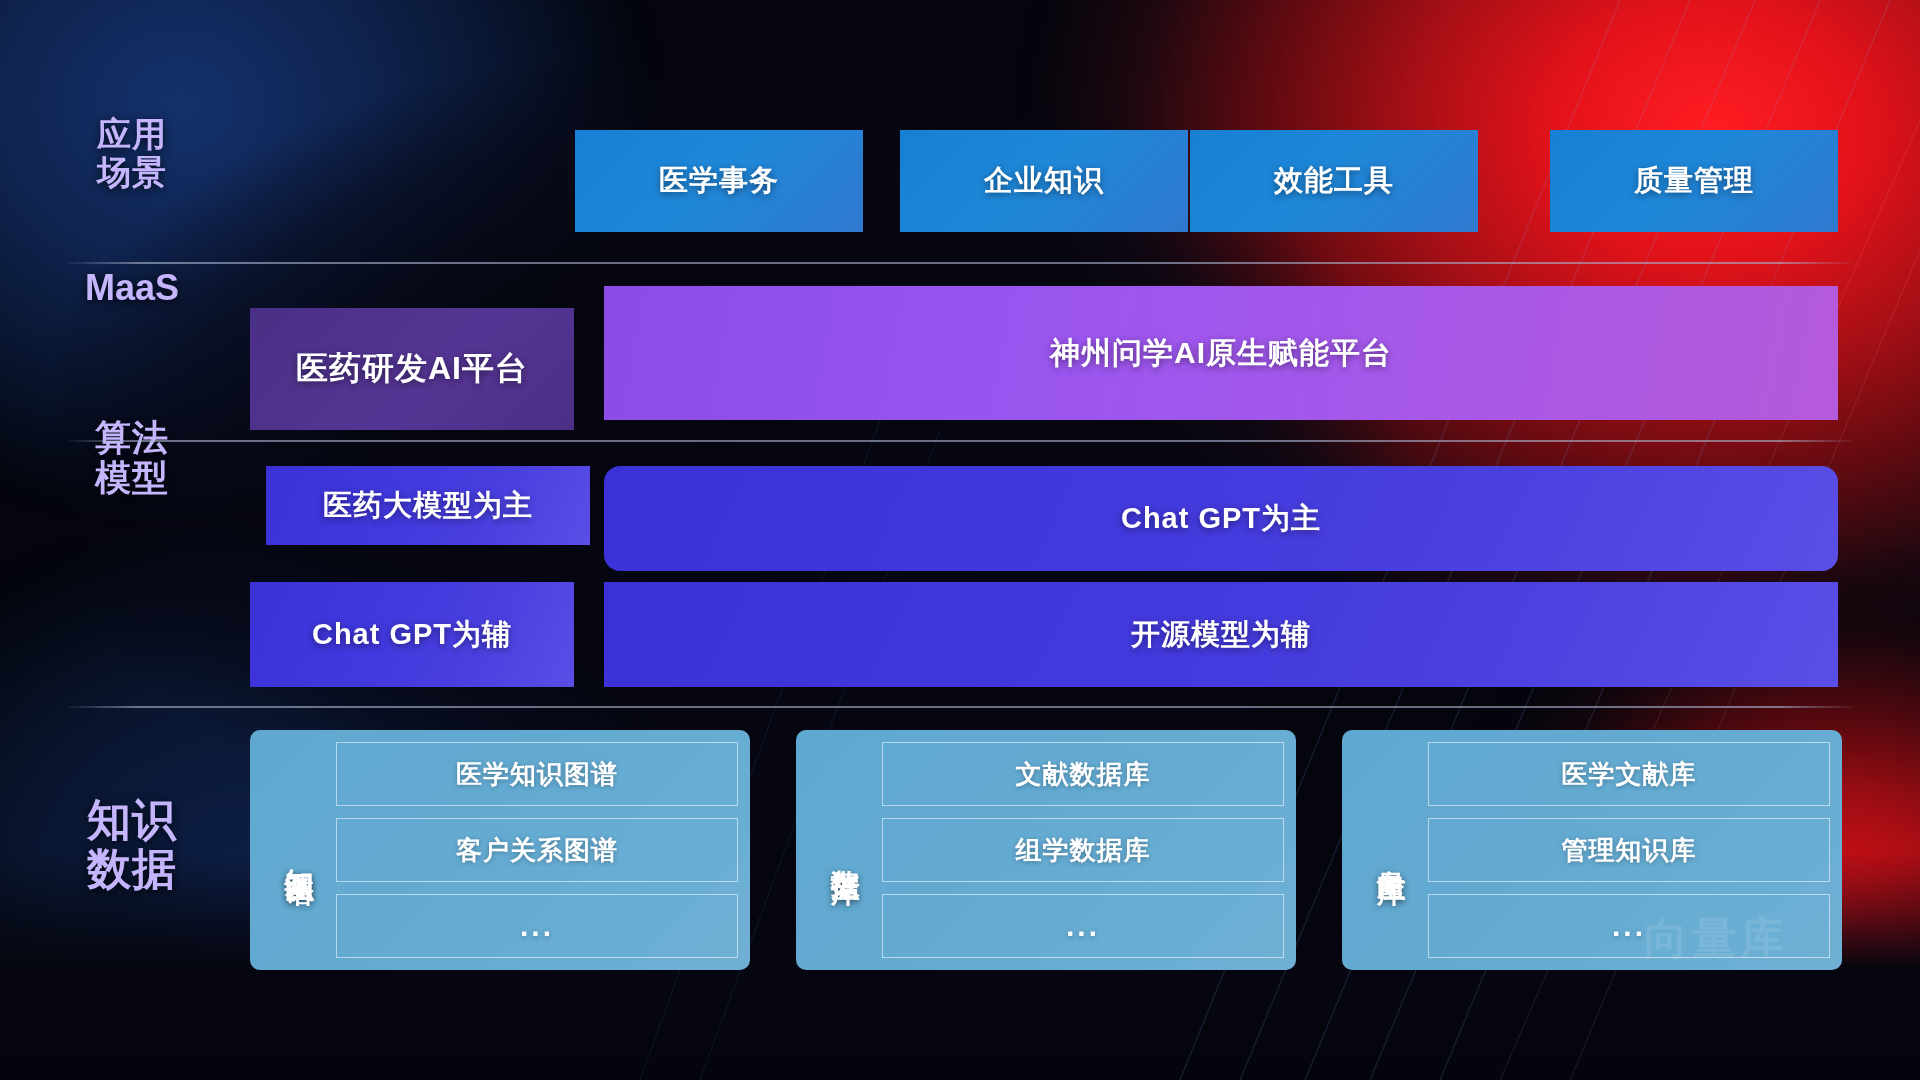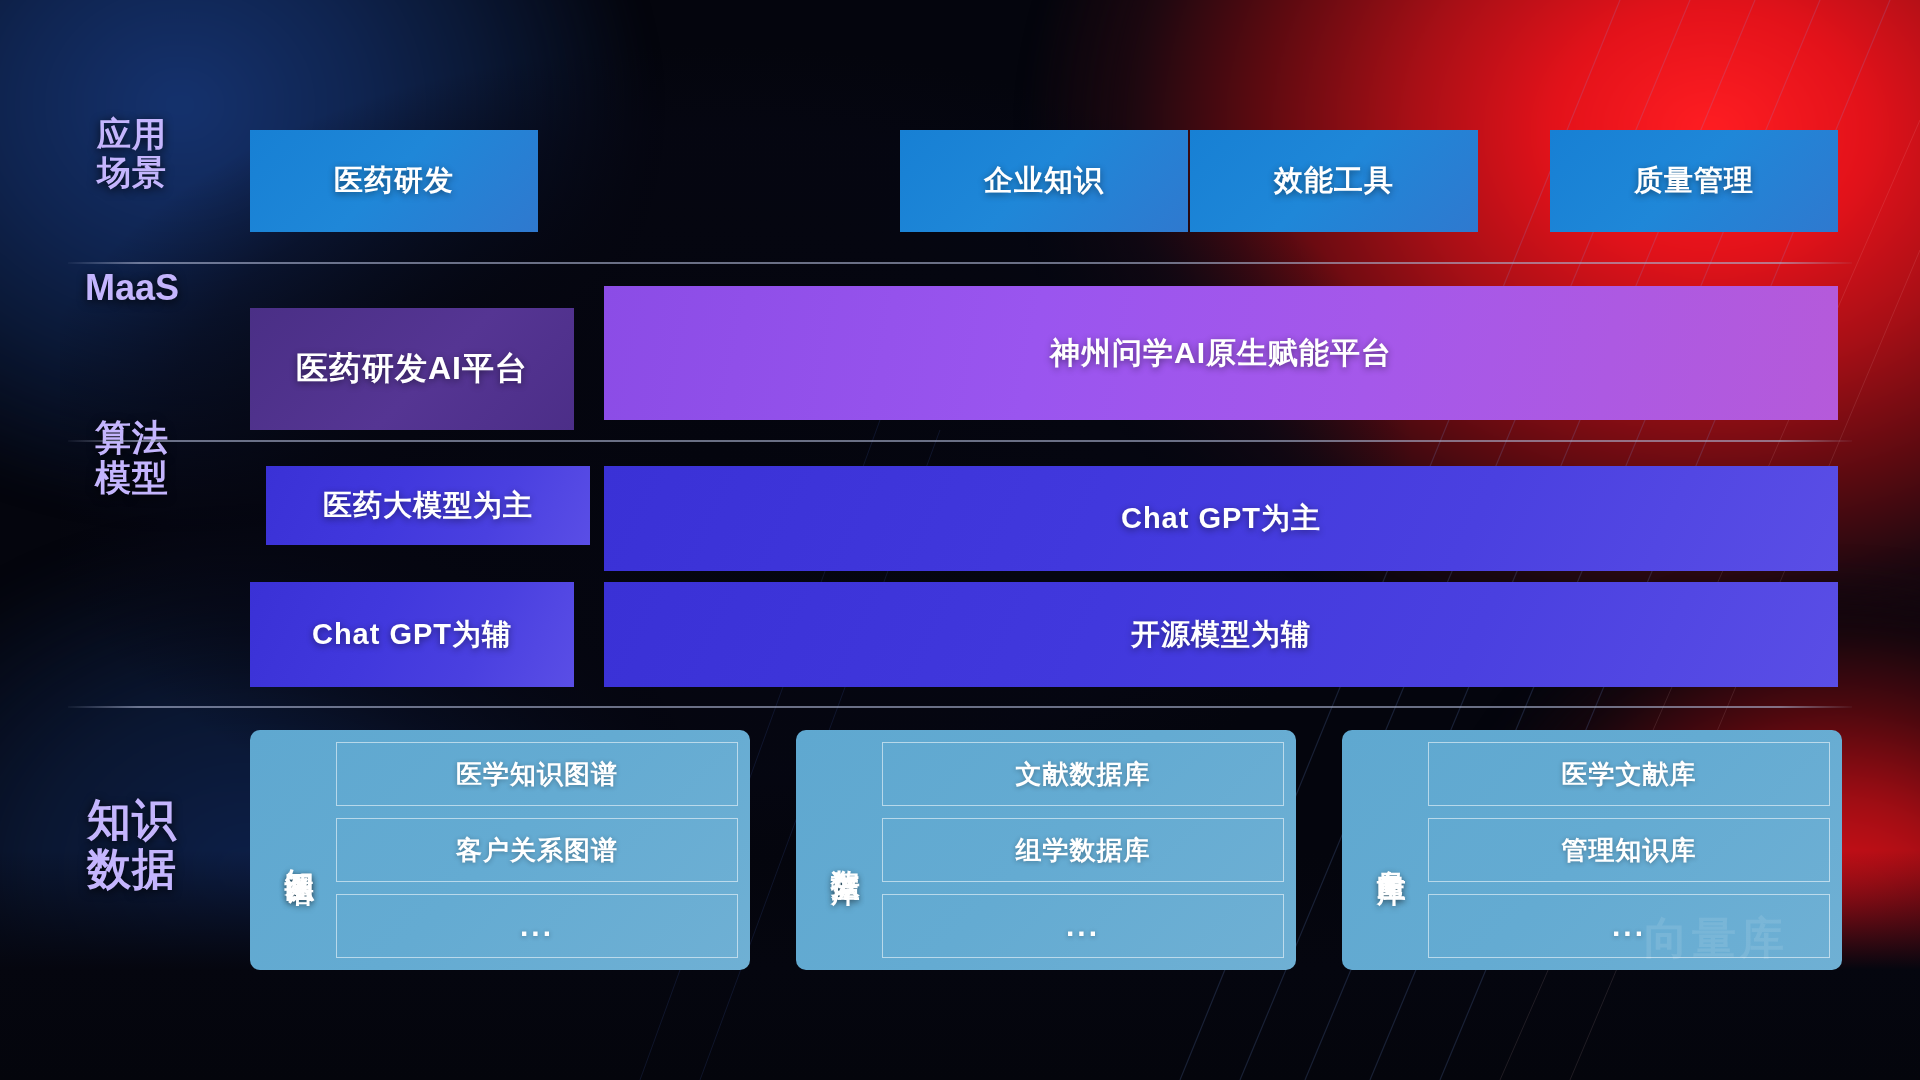--- a/index.html
+++ b/index.html
@@ -172,30 +172,30 @@
   <div class="row-label" style="left:68px; top:418px; width:128px; font-size:36px;">算法
 模型</div>
 
   <div class="row-label" style="left:68px; top:795px; width:128px; font-size:44px;">知识
 数据</div>
 
   <div class="divider" style="top:262px;"></div>
   <div class="divider" style="top:440px;"></div>
   <div class="divider" style="top:706px;"></div>
 
-  <div class="box app-box" style="left:250px; top:130px; width:288px; height:102px;">医药研发</div>
+  <div class="box app-box" style="left:575px; top:130px; width:288px; height:102px;">医学事务</div>
   <div class="box app-box" style="left:900px; top:130px; width:288px; height:102px;">企业知识</div>
   <div class="box app-box" style="left:1190px; top:130px; width:288px; height:102px;">效能工具</div>
   <div class="box app-box" style="left:1550px; top:130px; width:288px; height:102px;">质量管理</div>
 
   <div class="box maas-left" style="left:250px; top:292px; width:324px; height:122px;">医药研发AI平台</div>
   <div class="box maas-right" style="left:604px; top:286px; width:1234px; height:134px;">神州问学AI原生赋能平台</div>
 
   <div class="box algo-box" style="left:266px; top:466px; width:324px; height:79px;">医药大模型为主</div>
-  <div class="box algo-box" style="left:604px; top:466px; width:1234px; height:105px;">Chat GPT为主</div>
+  <div class="box algo-box" style="left:604px; top:466px; width:1234px; height:105px;border-radius:16px;">Chat GPT为主</div>
   <div class="box algo-box" style="left:250px; top:582px; width:324px; height:105px;">Chat GPT为辅</div>
   <div class="box algo-box" style="left:604px; top:582px; width:1234px; height:105px;">开源模型为辅</div>
 
   <div class="kcard" style="left:250px; top:730px; width:500px; height:240px;">
     <div class="kcard-title">知识图谱</div>
     <div class="kcard-items">
       <div class="kitem">医学知识图谱</div>
       <div class="kitem">客户关系图谱</div>
       <div class="kitem ellipsis">...</div>
     </div>

